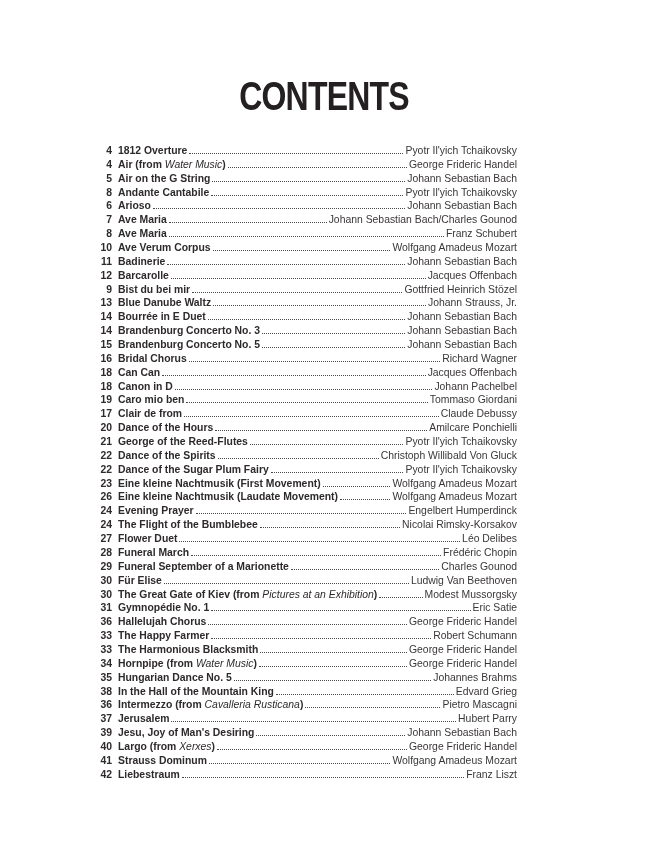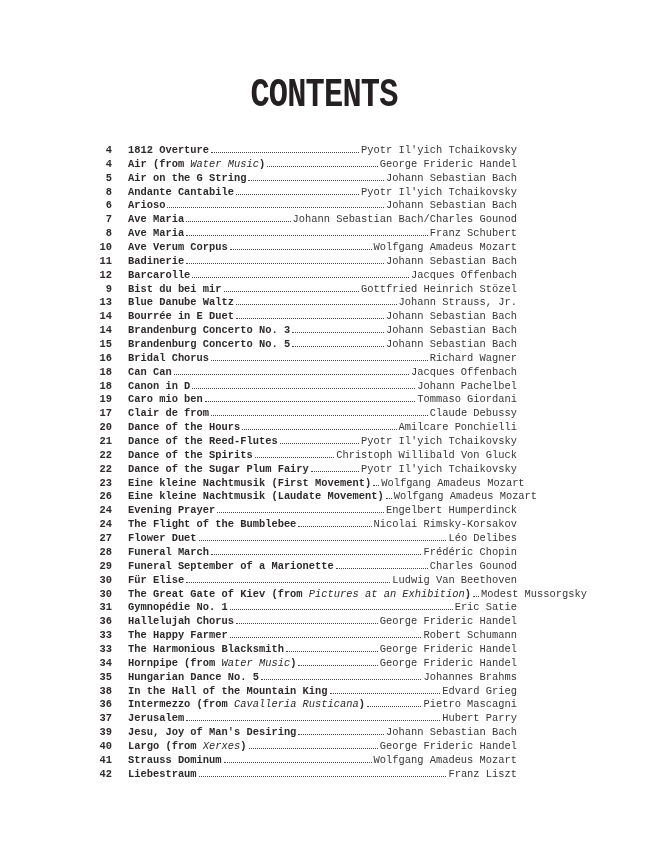--- a/index.html
+++ b/index.html
@@ -1,21 +1,21 @@
 <!DOCTYPE html>
 <html><head>
 <meta charset="utf-8">
 <style>
   html, body { margin: 0; padding: 0; background: #ffffff; }
   .page {
     position: relative;
     width: 648px;
     height: 864px;
     background: #ffffff;
-    font-family: Liberation Mono, monospace;
+    font-family: Liberation Sans, sans-serif;
     color: #332f30;
     overflow: hidden;
   }
   .page-title {
     position: absolute;
     top: 76px;
     left: 0;
     width: 100%;
     margin: 0;
     text-align: center;
@@ -42,21 +42,21 @@
   }
   .pg {
     flex: none;
     width: 24px;
     text-align: right;
     font-weight: bold;
     color: #2e2a2b;
   }
   .ttl {
     flex: none;
-    margin-left: 16px;
+    margin-left: 6px;
     font-weight: bold;
     color: #2e2a2b;
   }
   .ttl .it {
     font-style: italic;
     font-weight: normal;
   }
   .leader {
     flex: 1 1 auto;
     min-width: 6px;
@@ -197,21 +197,21 @@
         <span class="comp">Claude Debussy</span>
       </div>
       <div class="row">
         <span class="pg">20</span>
         <span class="ttl"><span>Dance of the Hours</span></span>
         <span class="leader"></span>
         <span class="comp">Amilcare Ponchielli</span>
       </div>
       <div class="row">
         <span class="pg">21</span>
-        <span class="ttl"><span>Dance of the Reed-Flutes</span></span>
+        <span class="ttl"><span>George of the Reed-Flutes</span></span>
         <span class="leader"></span>
         <span class="comp">Pyotr Il'yich Tchaikovsky</span>
       </div>
       <div class="row">
         <span class="pg">22</span>
         <span class="ttl"><span>Dance of the Spirits</span></span>
         <span class="leader"></span>
         <span class="comp">Christoph Willibald Von Gluck</span>
       </div>
       <div class="row">

